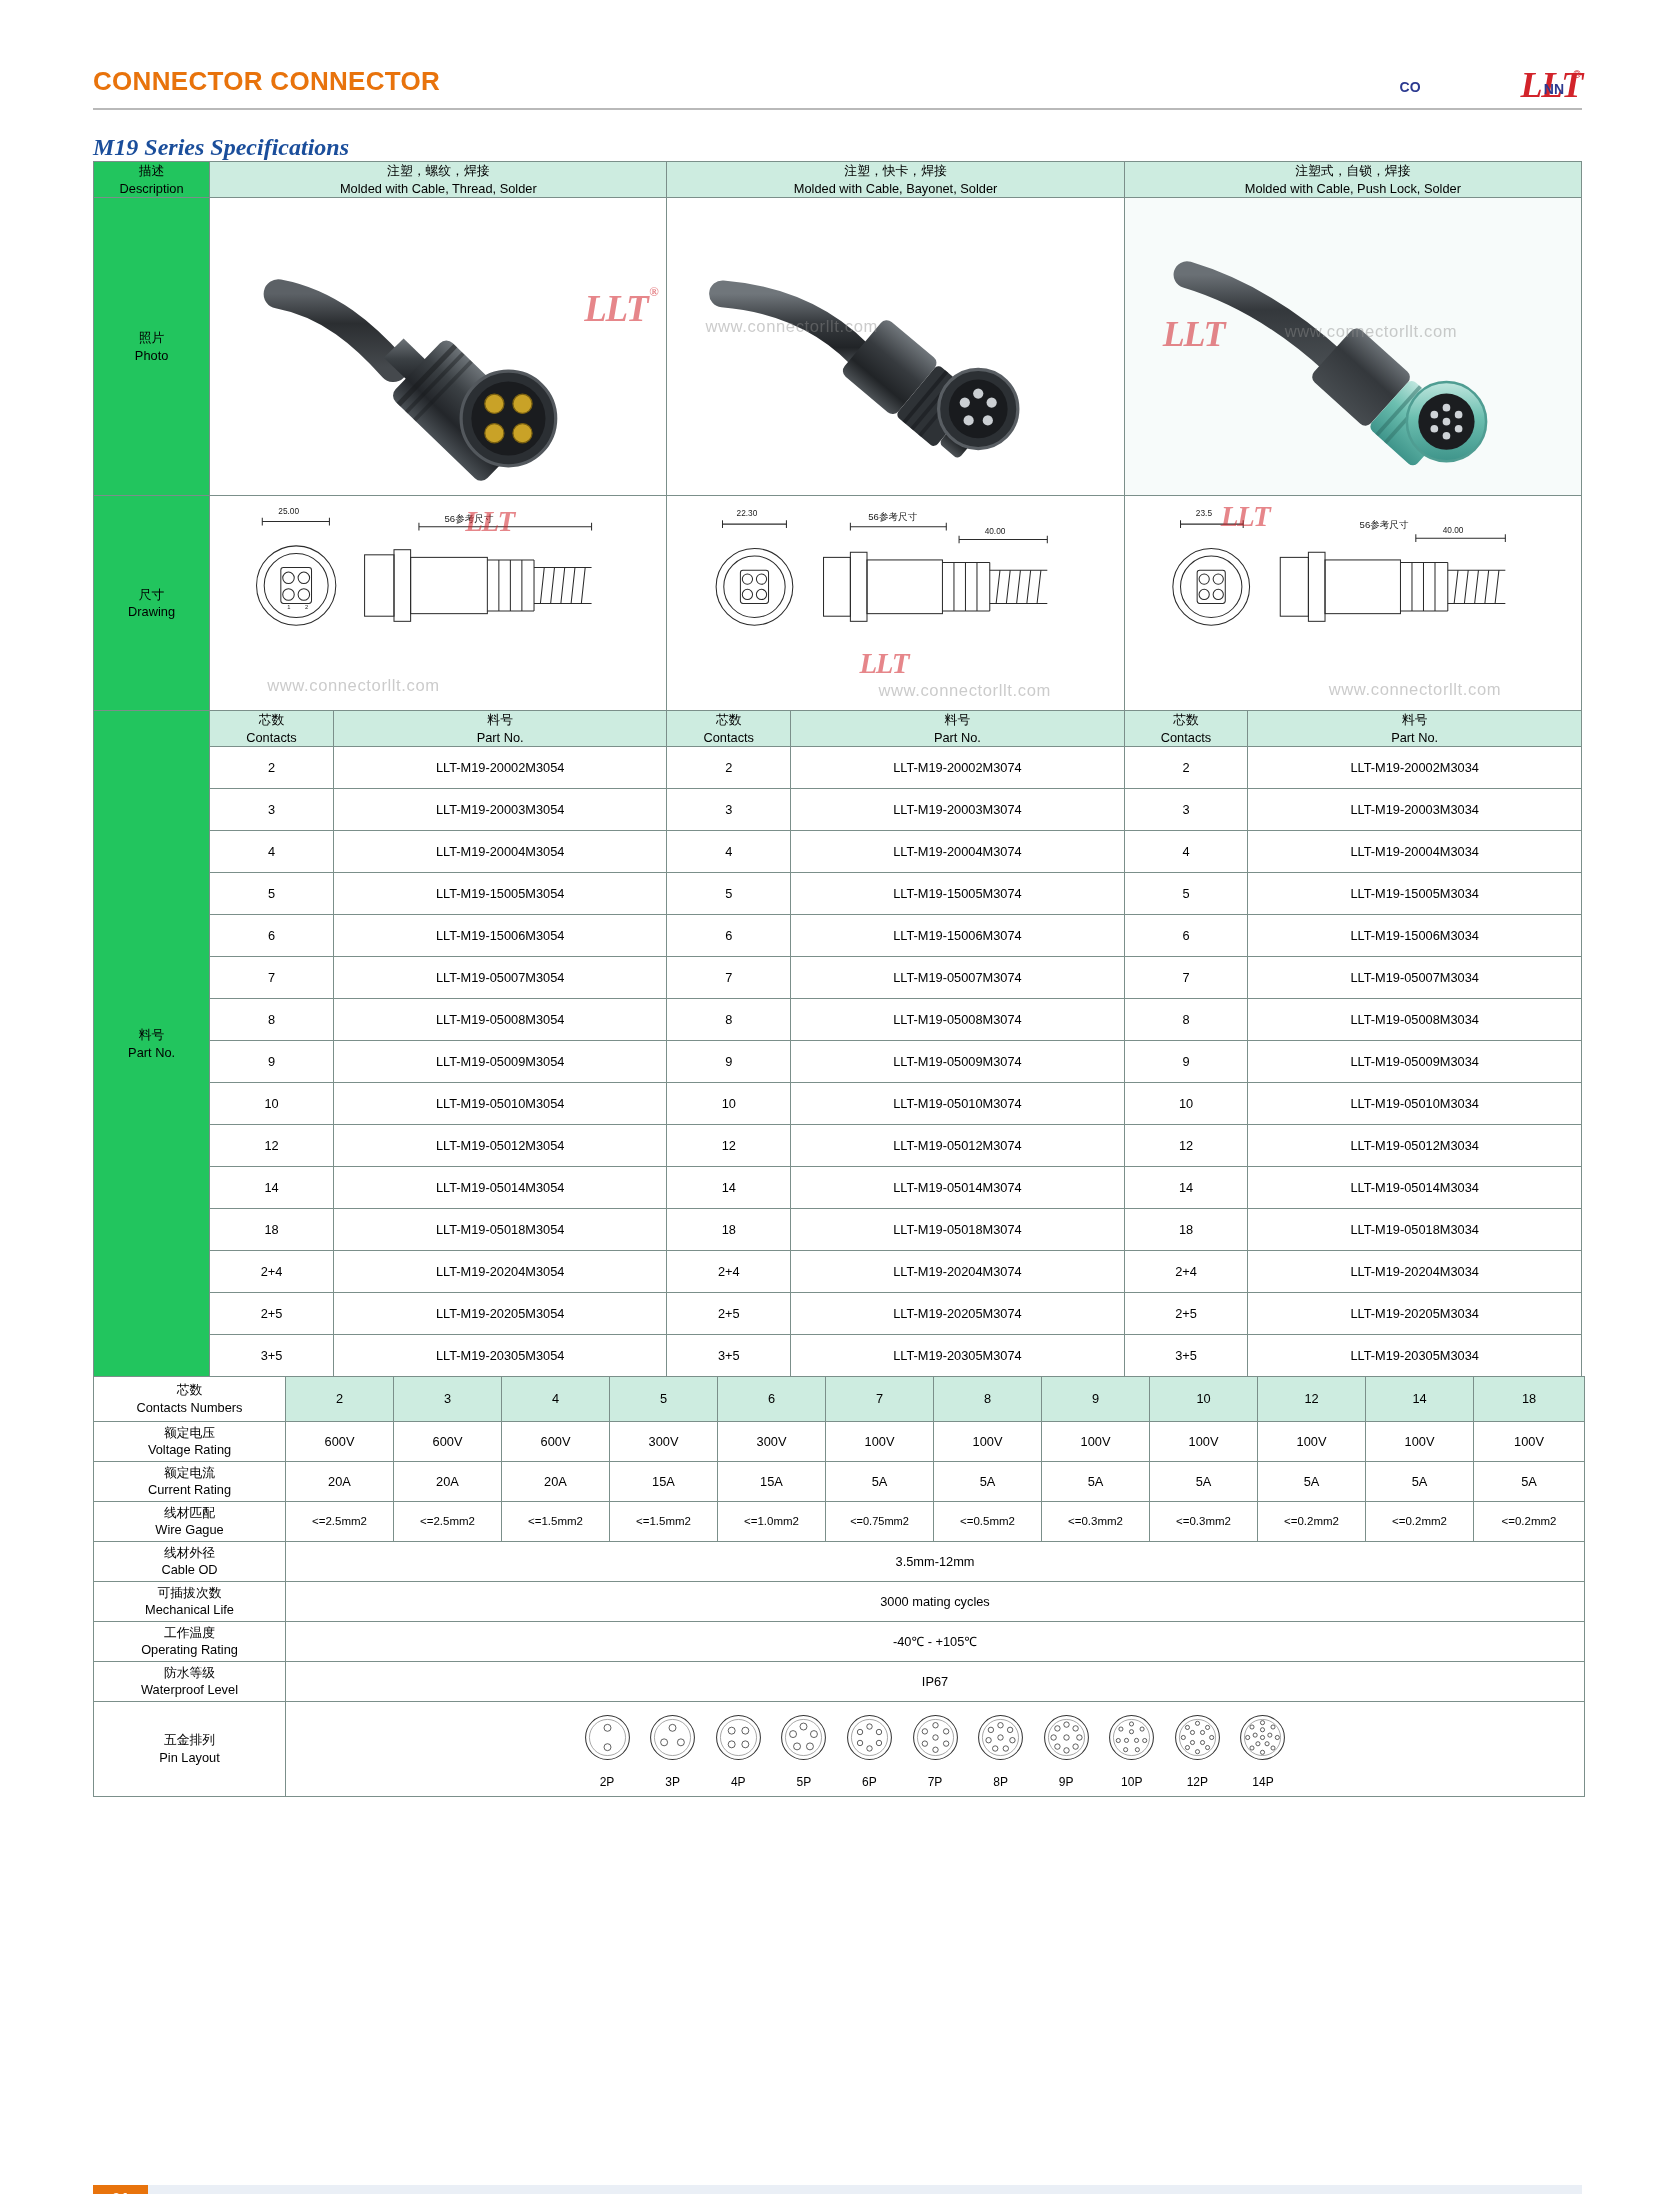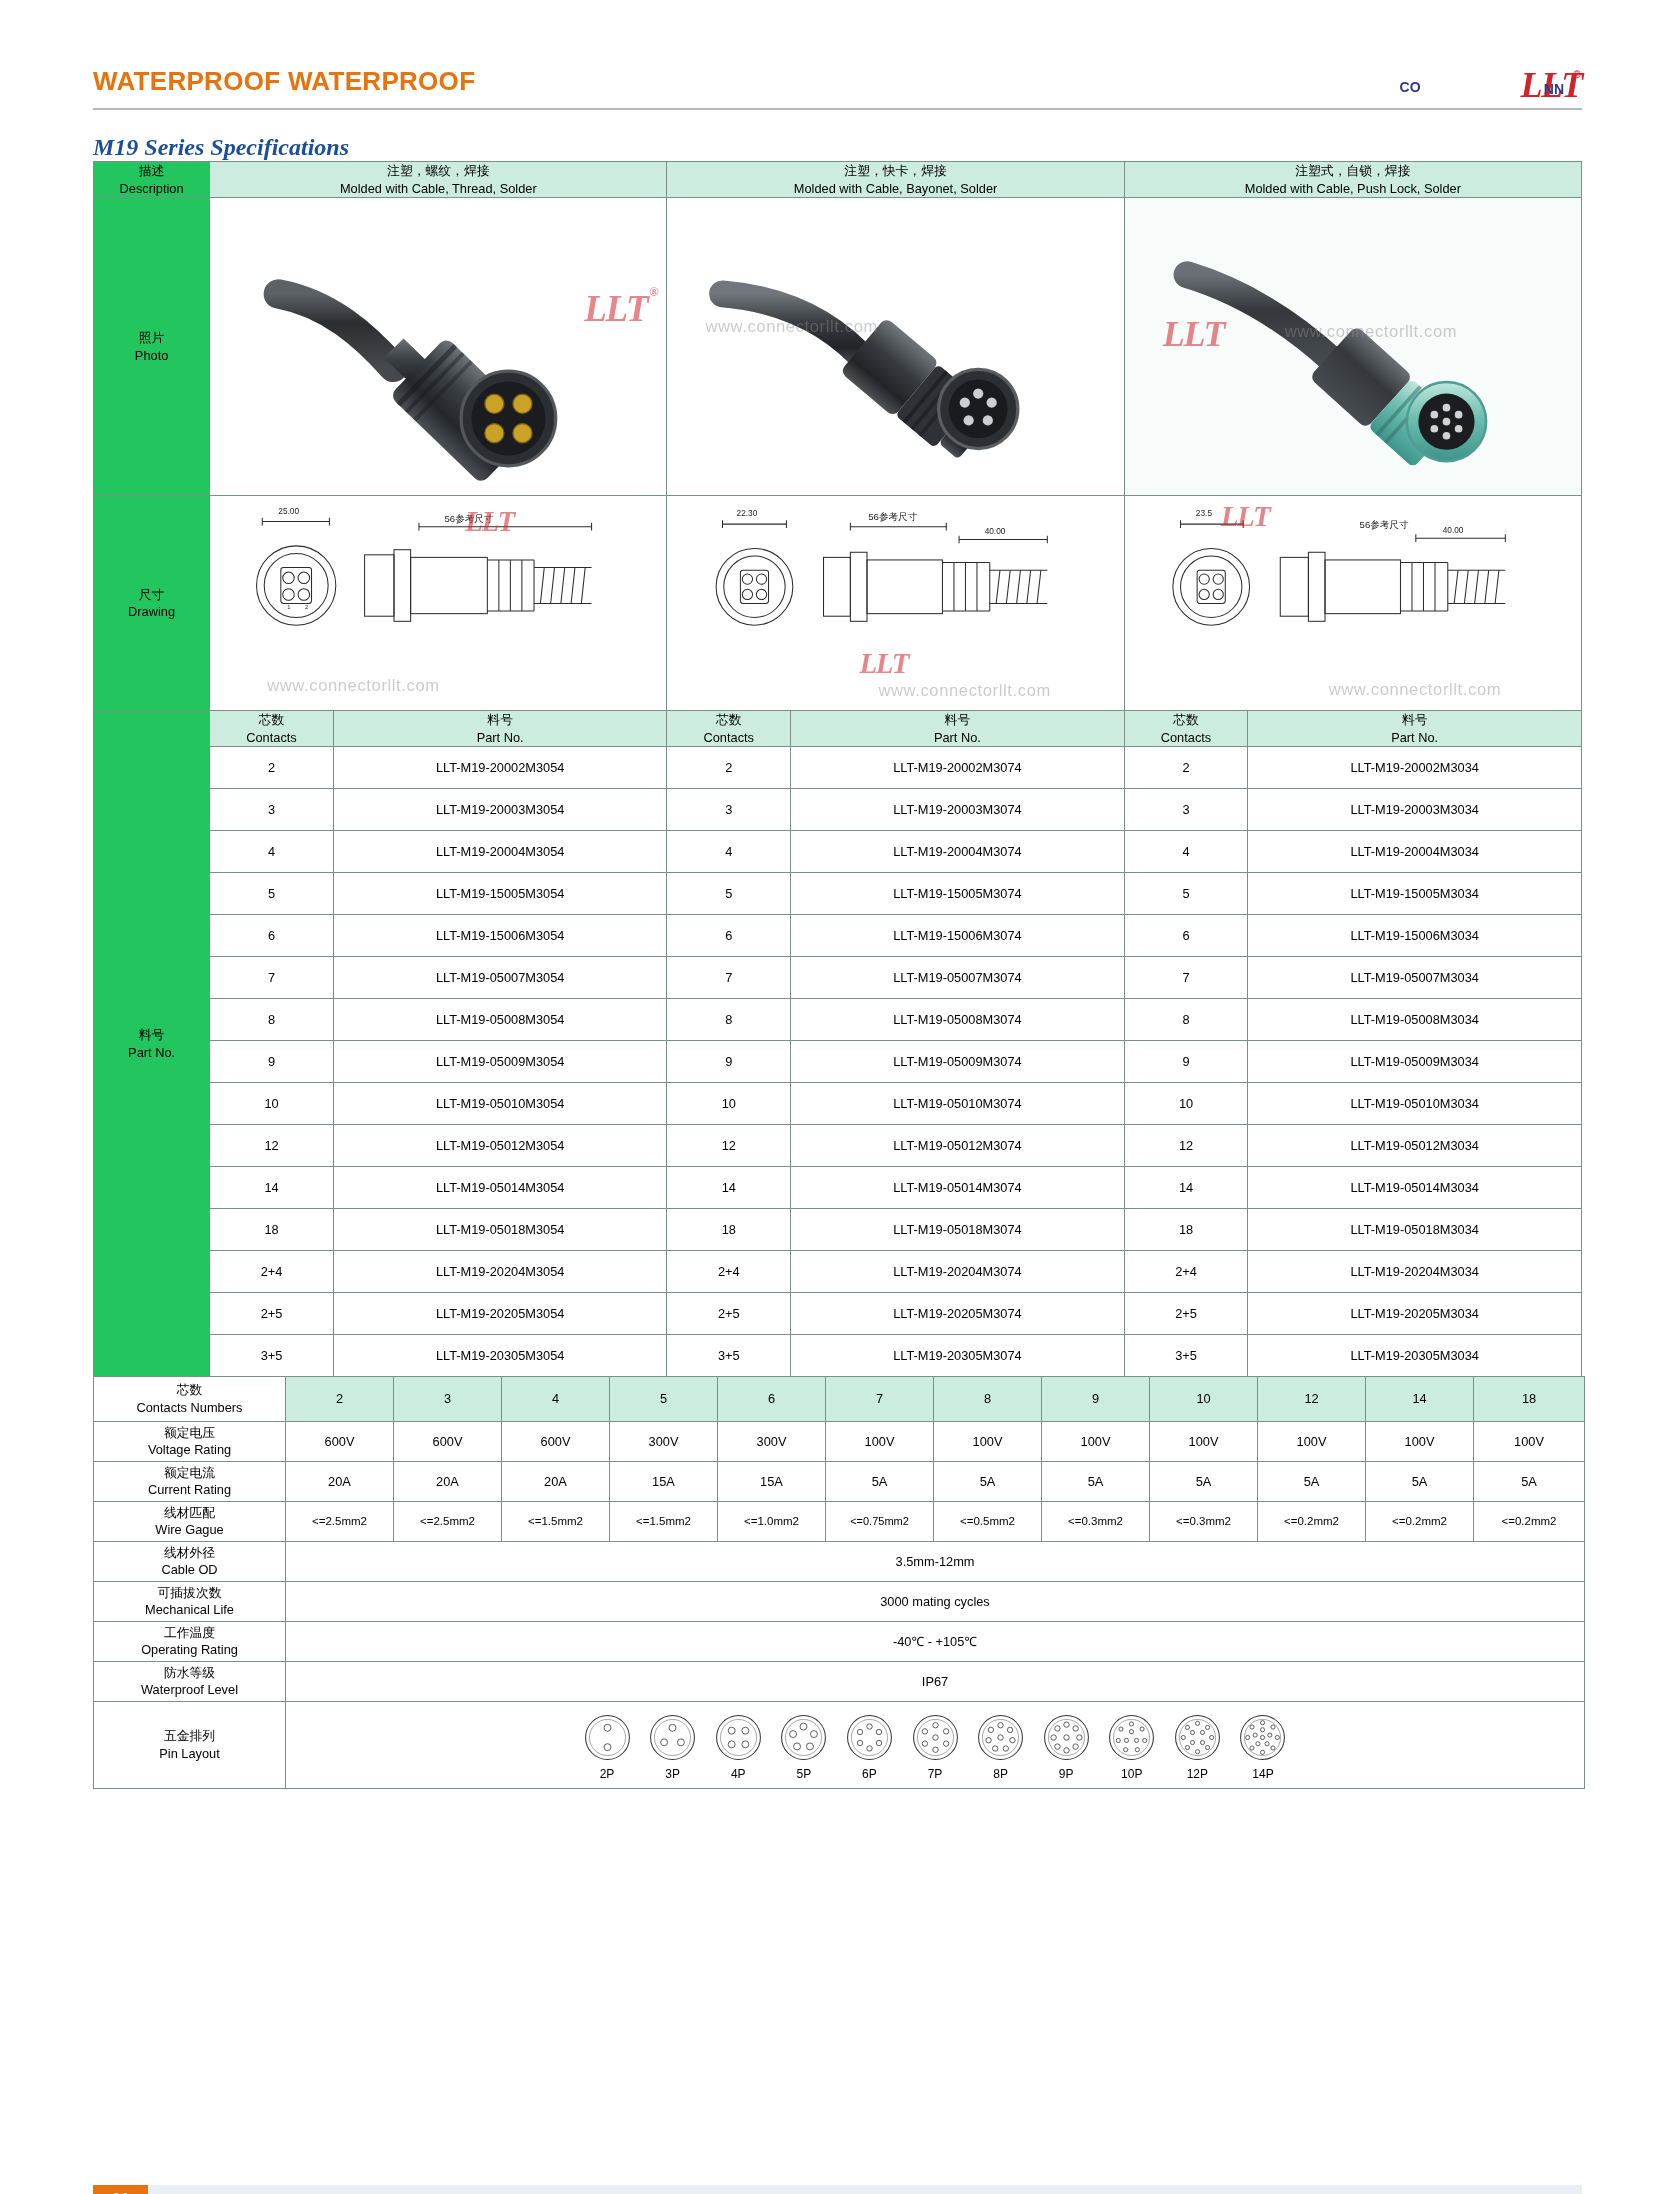--- a/index.html
+++ b/index.html
@@ -184,21 +184,21 @@
 
   
   .pin-wrap {
     display: flex;
     justify-content: center;
     align-items: flex-end;
     gap: 16.6px;
     padding: 11.5px 0 6.4px 0;
   }
   .pin-item { text-align: center; }
-  .pin-label { font-size: 12px; margin-top: 2px; }
+  .pin-label { font-size: 12px; margin-top: 10px; }
 
   
   .footer {
     position: absolute;
     left: 93px; right: 93px;
     bottom: 46px;
     height: 29px;
   }
   .footer-bar {
     position: absolute;
@@ -224,21 +224,21 @@
     font-weight: bold;
     letter-spacing: 0.3px;
   }
 </style>
 </head>
 <body>
 
 <div class="page">
 
   <div class="header">
-    <div class="header-title">WATERPROOF WATERPROOF</div>
+    <div class="header-title">CONNECTOR CONNECTOR</div>
     <div class="header-rule"></div>
     <div class="logo">
       <span class="logo-sub">CO</span>
       <span class="logo-text">LLT</span>
       <span class="logo-sub2">NN</span>
       <span class="logo-reg">®</span>
     </div>
   </div>
 
   <div class="subtitle">M19 Series Specifications</div>

